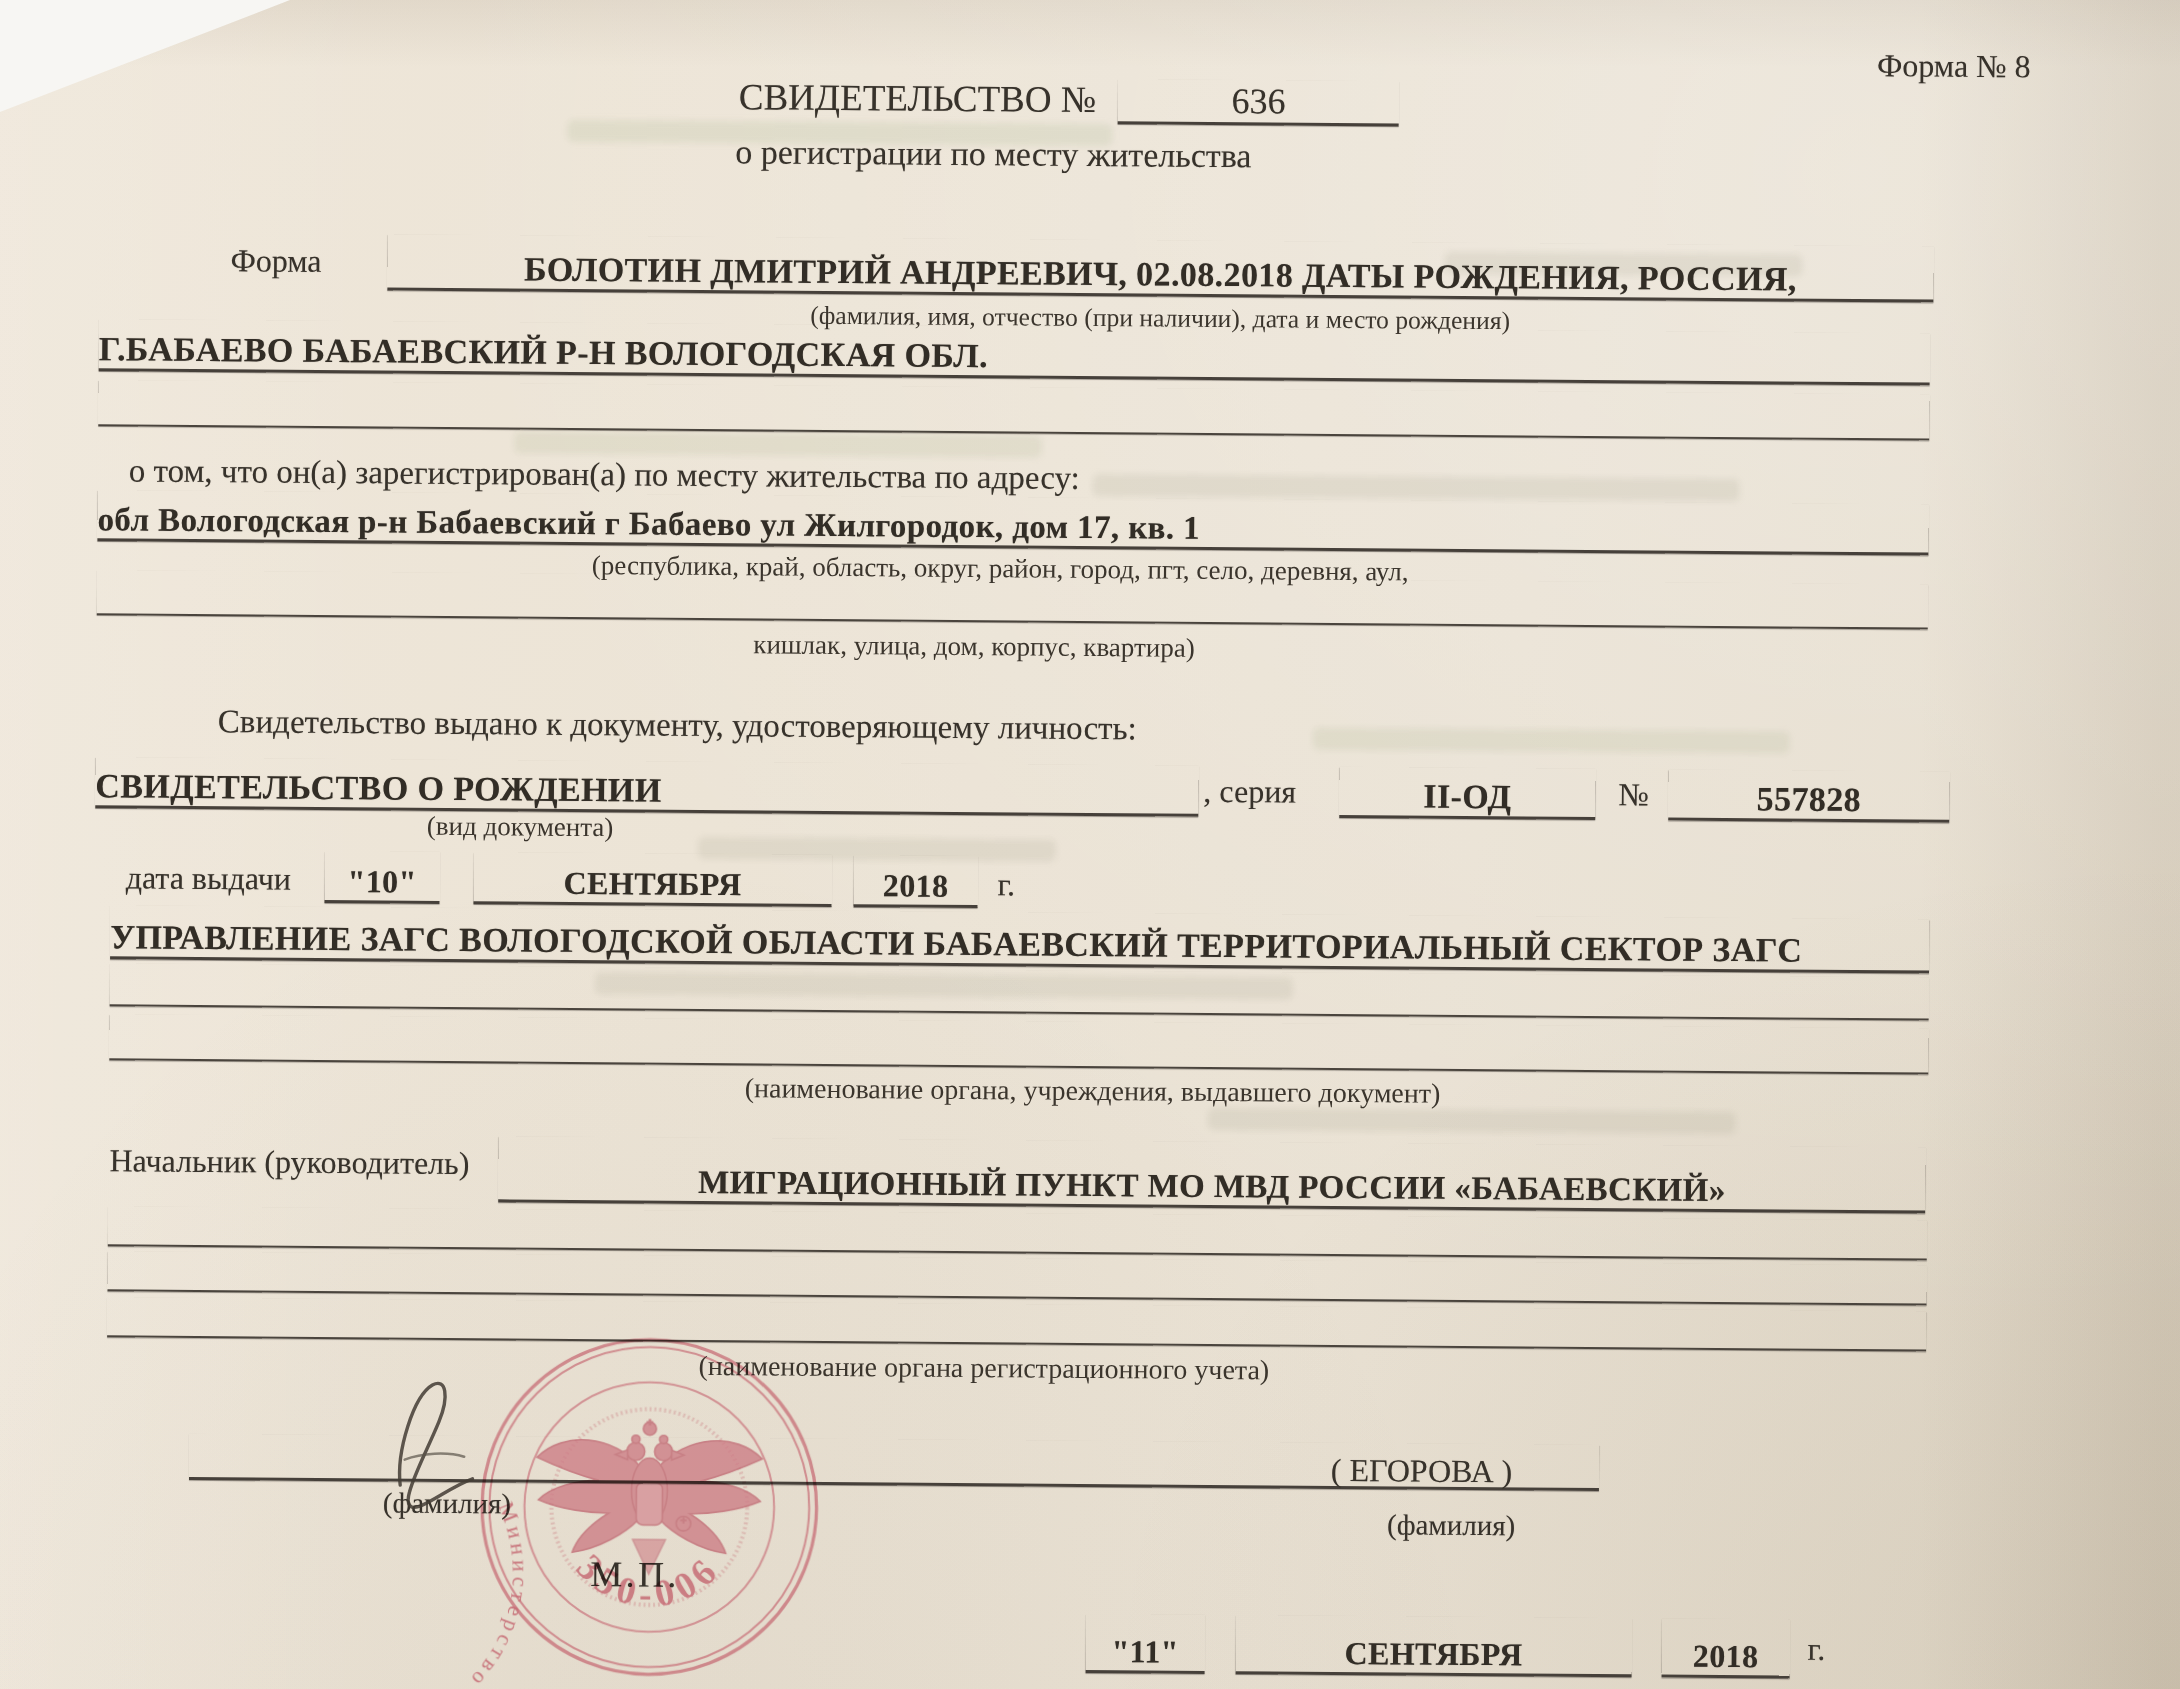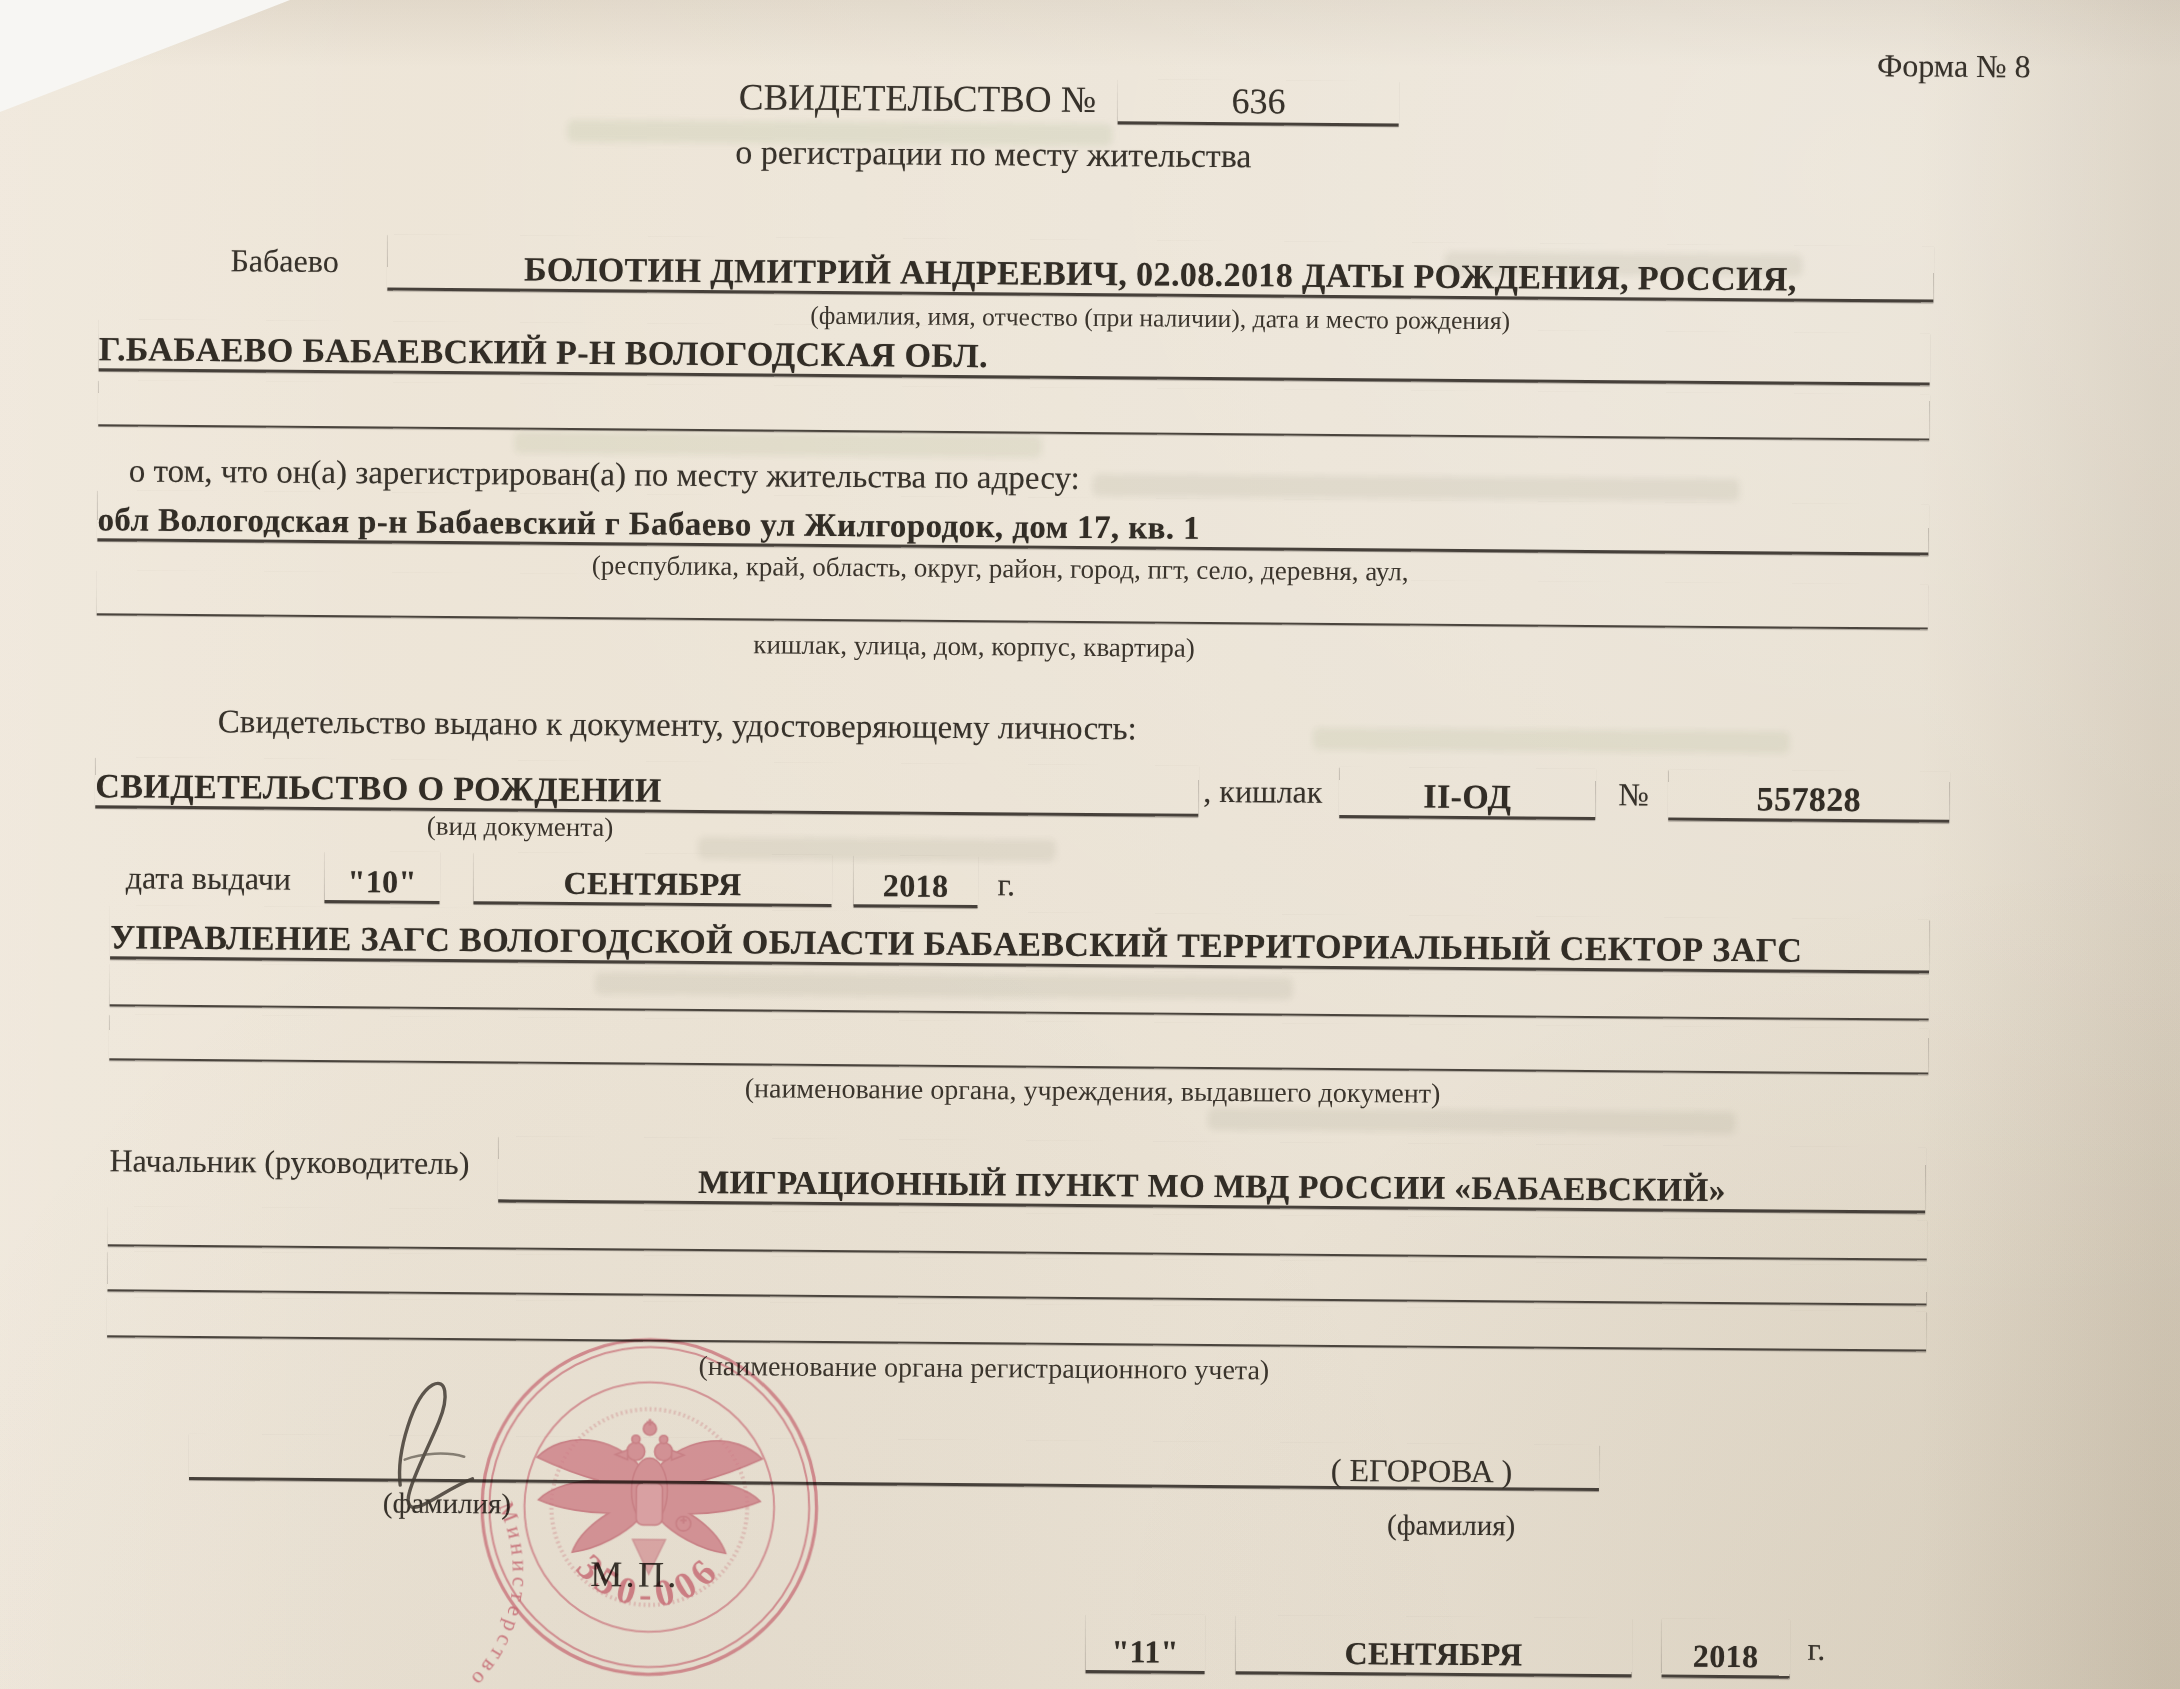--- a/index.html
+++ b/index.html
@@ -50,40 +50,40 @@
   <div class="ghost" style="left:1210px;top:1107px;width:528px;"></div>
 
   <div class="abs lbl txt" style="left:1871px;top:41px;">Форма № 8</div>
 
   <div class="abs" style="left:733px;top:78px;display:flex;align-items:baseline;gap:22px;font-size:37px;">
     <span class="txt">СВИДЕТЕЛЬСТВО №</span>
     <span class="ufield center txt" style="width:281px;font-size:36px;">636</span>
   </div>
   <div class="abs txt" style="left:0;top:136px;width:1976px;text-align:center;font-size:34px;">о регистрации по месту жительства</div>
 
-  <div class="abs lbl txt" style="left:226px;top:249px;">Бабаево</div>
+  <div class="abs lbl txt" style="left:226px;top:249px;">Форма</div>
   <div class="abs ufield center val" style="left:383px;top:240px;width:1546px;height:53px;">БОЛОТИН ДМИТРИЙ АНДРЕЕВИЧ, 02.08.2018 ДАТЫ РОЖДЕНИЯ, РОССИЯ,</div>
   <div class="abs cap" style="left:383px;top:303px;width:1546px;font-size:25.6px;">(фамилия, имя, отчество (при наличии), дата и место рождения)</div>
 
   <div class="abs ufield val" style="left:95px;top:327px;width:1831px;height:49px;">Г.БАБАЕВО БАБАЕВСКИЙ Р-Н ВОЛОГОДСКАЯ ОБЛ.</div>
 
   <div class="abs thin" style="left:95px;top:388px;width:1831px;height:44px;"></div>
 
   <div class="abs lbl txt" style="left:126px;top:460px;font-size:33px;">о том, что он(а) зарегистрирован(а) по месту жительства по адресу:</div>
 
   <div class="abs ufield val" style="left:95px;top:498px;width:1831px;height:48px;font-size:33px;font-weight:bold;">обл Вологодская р-н Бабаевский г Бабаево ул Жилгородок, дом 17, кв. 1</div>
   <div class="abs cap" style="left:95px;top:554px;width:1806px;">(республика, край, область, округ, район, город, пгт, село, деревня, аул,</div>
 
   <div class="abs thin" style="left:95px;top:578px;width:1831px;height:43px;"></div>
   <div class="abs cap" style="left:95px;top:632px;width:1755px;">кишлак, улица, дом, корпус, квартира)</div>
 
   <div class="abs lbl txt" style="left:217px;top:710px;font-size:33px;">Свидетельство выдано к документу, удостоверяющему личность:</div>
 
   <div class="abs ufield val" style="left:95px;top:765px;width:1103px;height:48px;">СВИДЕТЕЛЬСТВО О РОЖДЕНИИ</div>
-  <div class="abs lbl txt" style="left:1203px;top:772px;">, кишлак</div>
+  <div class="abs lbl txt" style="left:1203px;top:772px;">, серия</div>
   <div class="abs ufield center val" style="left:1339px;top:765px;width:256px;height:48px;">II-ОД</div>
   <div class="abs lbl txt" style="left:1618px;top:772px;">№</div>
   <div class="abs ufield center val" style="left:1668px;top:765px;width:281px;height:48px;">557828</div>
   <div class="abs cap" style="left:256px;top:816px;width:528px;">(вид документа)</div>
 
   <div class="abs lbl txt" style="left:126px;top:867px;">дата выдачи</div>
   <div class="abs ufield center val" style="left:325px;top:857px;width:115px;height:49px;font-size:32px;">"10"</div>
   <div class="abs ufield center val" style="left:474px;top:857px;width:358px;height:49px;font-size:32px;">СЕНТЯБРЯ</div>
   <div class="abs ufield center val" style="left:854px;top:857px;width:124px;height:49px;font-size:32px;">2018</div>
   <div class="abs lbl txt" style="left:998px;top:867px;">г.</div>

